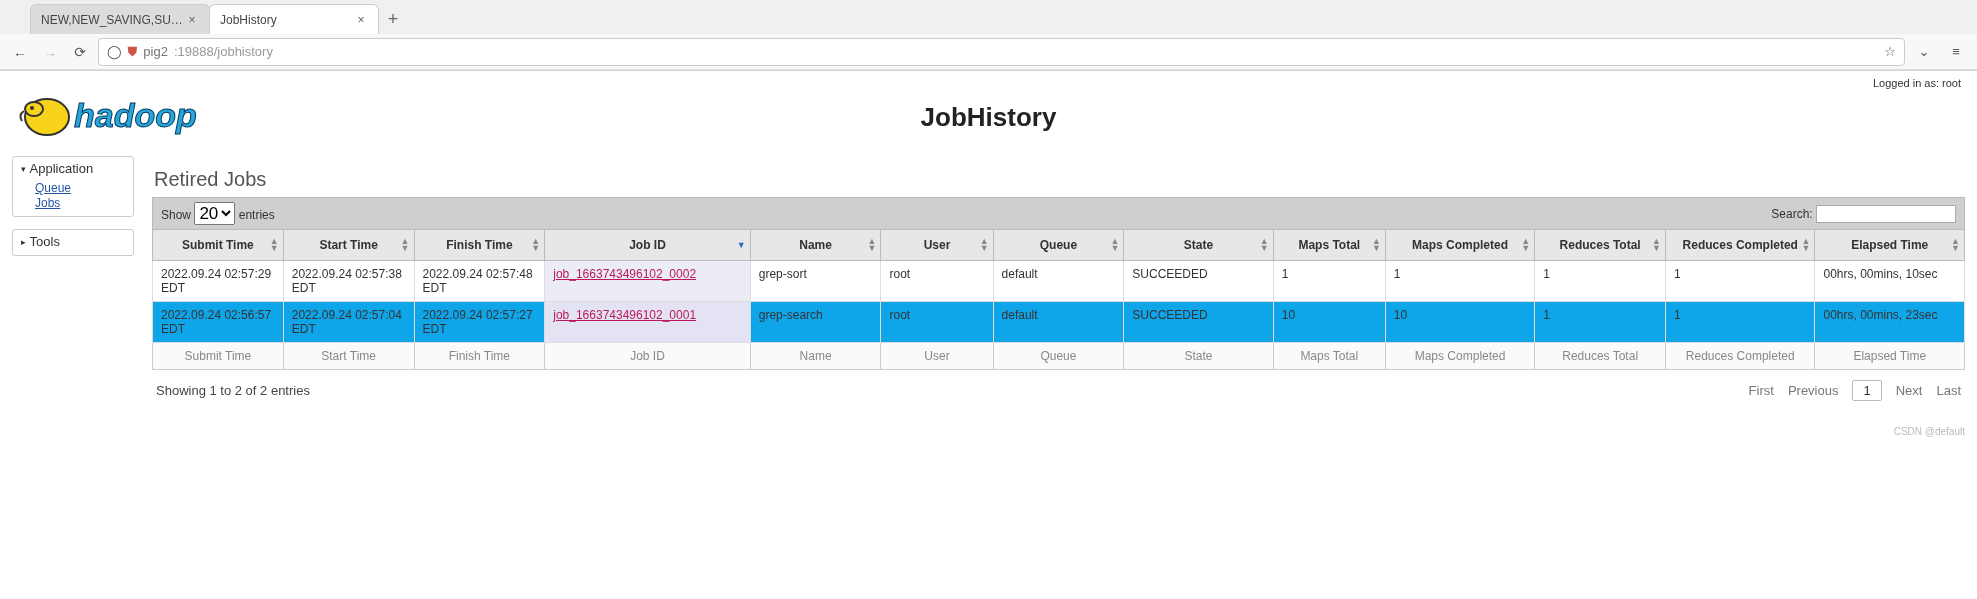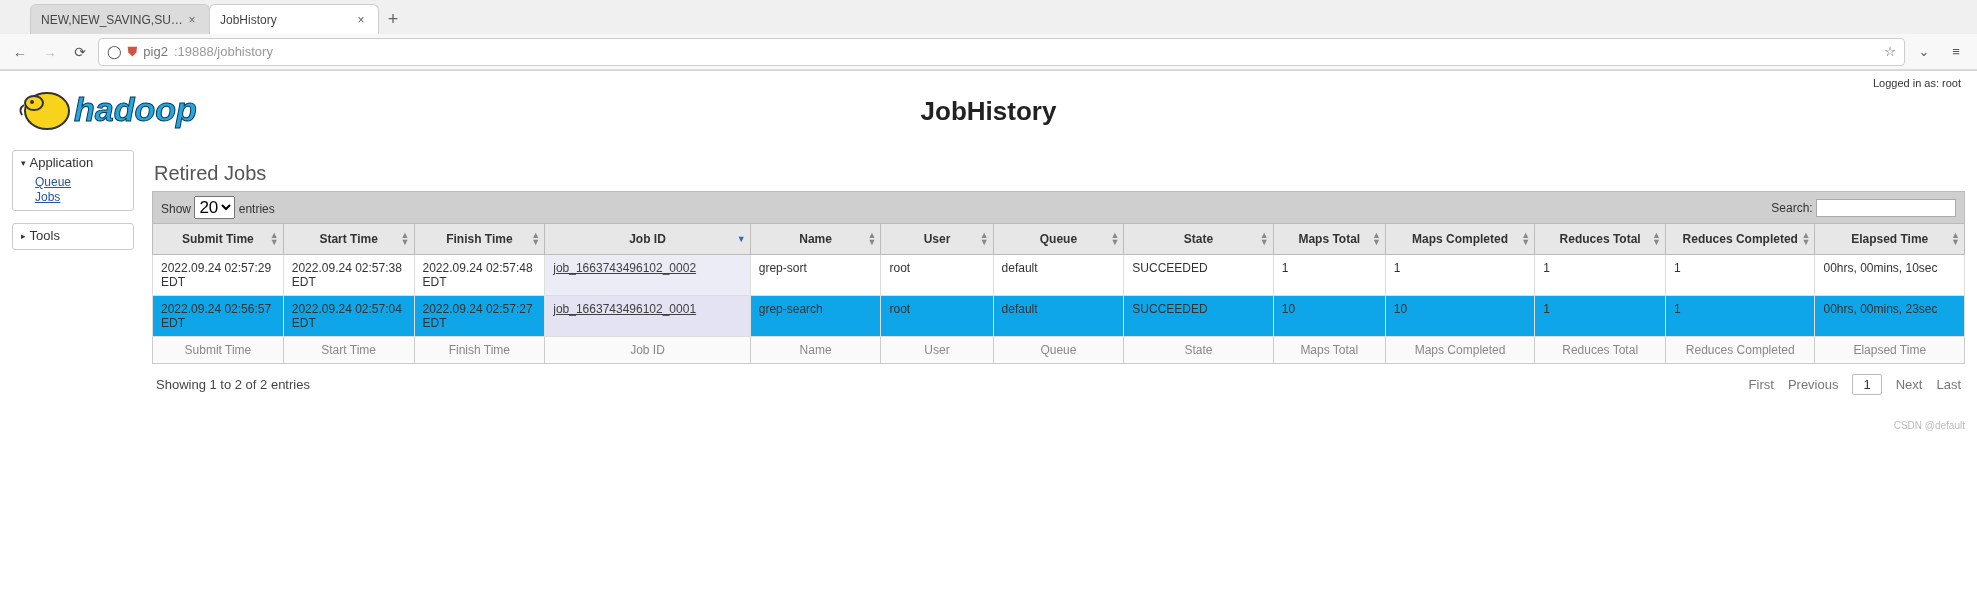--- a/index.html
+++ b/index.html
@@ -37,21 +37,21 @@
     flex: 1; display: flex; align-items: center; height: 28px;
     border: 1px solid #ccc; border-radius: 4px; background: #fff; padding: 0 8px;
     font-size: 13px; color: #555; gap: 6px;
   }
   .addressbar .url-host { color: #777; }
   .addressbar .url-path { color: #999; }
   .addressbar .spacer { flex:1; }
   .tool-btn { width:26px; text-align:center; color:#555; cursor:pointer; }
 
   
-  .page { position: relative; padding: 0 12px 40px 12px; }
+  .page { position: relative; padding: 6px 12px 40px 12px; }
   .logged-in { position: absolute; top: 6px; right: 16px; font-size: 11px; color: #333; }
   .header-row { display:flex; align-items:center; }
   .logo { width: 240px; }
   .page-title-wrap { flex:1; text-align:center; }
   .page-title { font-size: 26px; font-weight: bold; color: #222; margin-top: 8px; }
   .body-grid { display: flex; align-items: flex-start; gap: 18px; margin-top: 6px; }
   .sidebar { width: 122px; }
   .sidebox {
     border: 1px solid #ccc; border-radius: 3px; margin-bottom: 12px;
     padding: 4px 8px 6px 8px; font-size: 13px;
@@ -86,21 +86,21 @@
     position:absolute; right:4px; top:50%; transform:translateY(-50%);
     font-size:9px; color:#888; line-height:7px; text-align:center;
   }
   table.datatable thead th.sorted .sort-ind { color:#2b6fc2; }
   table.datatable tbody td {
     border: 1px solid #ddd; padding: 6px 8px; vertical-align: top; color:#333;
   }
   table.datatable tbody tr.even td { background: #0ea5e9; }
   table.datatable tbody td.jobid { background: #ececf6; }
   table.datatable tbody tr.even td.jobid { background: #e3e3f3; }
-  table.datatable tbody td a { color:#404040; text-decoration: underline; }
+  table.datatable tbody td a { color:#be185d; text-decoration: underline; }
   table.datatable tfoot td {
     border: 1px solid #ccc; padding: 6px 8px; color:#888; font-size:12px; text-align:center;
     background:#fafafa;
   }
   .bottom-bar {
     display:flex; justify-content: space-between; align-items:center;
     padding: 10px 4px 0 4px; font-size: 13px; color:#444;
   }
   .pager { display:flex; align-items:center; gap:14px; color:#777; }
   .pager .pg-btn { cursor:pointer; }

